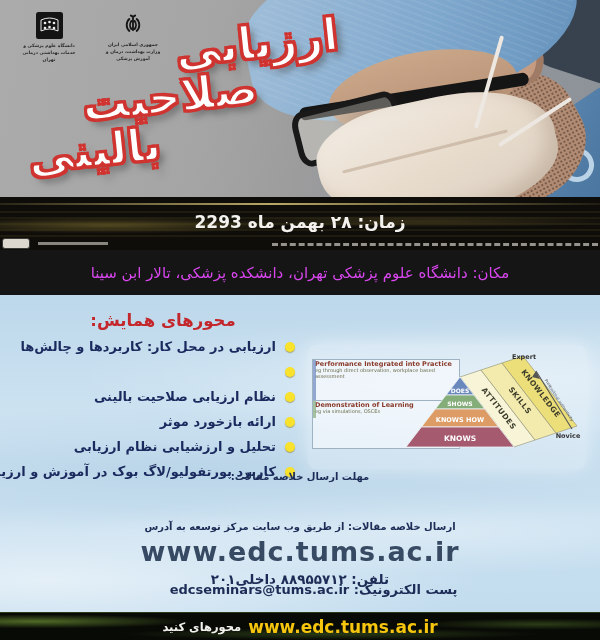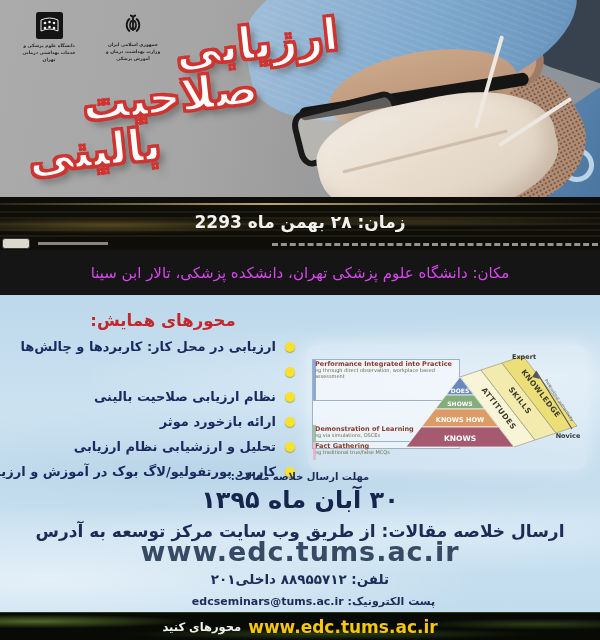--- a/index.html
+++ b/index.html
@@ -108,24 +108,24 @@
   .p-row .tab{position:absolute;left:0;top:0;bottom:0;width:3px;opacity:.7;}
   .p-title{font-size:6.5px;font-weight:bold;color:#8a3a2a;line-height:1.15;}
   .p-sub{font-size:5px;color:#6d6d4a;line-height:1.15;}
   .p-svg{position:absolute;left:92px;top:0px;}
   .p-svg text{font-family:"DejaVu Sans","Liberation Sans",sans-serif;}
 
   
   .c-line{position:absolute;left:0;right:0;text-align:center;direction:rtl;color:#1c2c56;font-weight:bold;}
   .deadline-label{top:176px;font-size:10px;}
   .deadline-date{top:191px;font-size:24px;letter-spacing:3px;color:#16254c;}
-  .method-line{top:226px;font-size:17px;}
+  .method-line{top:226px;font-size:10px;}
   .website-line{top:241px;font-size:27px;letter-spacing:1px;color:#374a63;direction:ltr;}
   .phone-line{top:276px;font-size:13.5px;}
-  .email-line{top:300px;font-size:11px;margin-left:27px;}
+  .email-line{top:287px;font-size:13px;margin-left:27px;}
   .email-line .email-addr{direction:ltr;unicode-bidi:embed;}
 
   
   .footer{position:absolute;left:0;top:612px;width:600px;height:28px;overflow:hidden;
      border-top:1px solid #2c3a18;
      background:radial-gradient(ellipse 220px 10px at 6% 30%,rgba(92,122,44,.85),rgba(92,122,44,0) 70%),
                 radial-gradient(ellipse 300px 8px at 55% 75%,rgba(70,100,35,.55),rgba(70,100,35,0) 70%),
                 radial-gradient(ellipse 180px 8px at 90% 40%,rgba(80,110,40,.5),rgba(80,110,40,0) 70%),
                 #080a06;}
   .footer-inner{position:absolute;inset:0;display:flex;align-items:center;justify-content:center;
@@ -236,29 +236,24 @@
       </li>
     </ul>
 
     <div class="pyramid">
       <div class="p-panel">
         <div class="p-row" style="height:41px;">
           <span class="tab" style="background:#6b88bd;"></span>
           <div class="p-title">Performance Integrated into Practice</div>
           <div class="p-sub">eg through direct observation, workplace based assessment</div>
         </div>
-        <div class="p-row" style="height:17px;margin-top:24px;">
+        <div class="p-row" style="height:17px;">
           <span class="tab" style="background:#85ad7a;"></span>
           <div class="p-title">Demonstration of Learning</div>
           <div class="p-sub">eg via simulations, OSCEs</div>
-        </div>
-        <div class="p-row" style="height:18px;">
-          <span class="tab" style="background:#e8a8c0;"></span>
-          <div class="p-title">Fact Gathering</div>
-          <div class="p-sub">eg traditional true/false MCQs</div>
         </div>
       </div>
 
       <svg class="p-svg" width="186" height="124" viewBox="0 0 186 124">
 
         <polygon points="60,32 81,25 135,95 114,102" fill="#f8f4d8" stroke="#8f8f72" stroke-width="0.6"></polygon>
         <polygon points="81,25 102,18 156,88 135,95" fill="#f3ebad" stroke="#8f8f72" stroke-width="0.6"></polygon>
         <polygon points="102,18 123,11 177,81 156,88" fill="#ecdf7a" stroke="#8f8f72" stroke-width="0.6"></polygon>
 
         <polygon points="60,32 73.9,50 46.1,50" fill="#6b88bd" stroke="#edf2f8" stroke-width="0.8"></polygon>
@@ -277,21 +272,20 @@
 
         <text x="124" y="14" text-anchor="middle" font-size="6.5" font-weight="bold" fill="#333333">Expert</text>
         <text x="168" y="93" text-anchor="middle" font-size="6.5" font-weight="bold" fill="#333333">Novice</text>
         <line x1="172" y1="84" x2="136" y2="26" stroke="#555" stroke-width="1.1"></line>
         <polygon points="136,26 140,34 132,32" fill="#555"></polygon>
         <text x="158" y="56" text-anchor="middle" font-size="4" fill="#555a66" transform="rotate(57 158 56)">Professional authenticity</text>
       </svg>
     </div>
 
     <div class="c-line deadline-label">مهلت ارسال خلاصه مقالات:</div>
-    <div class="c-line deadline-date">۳۰ آبان ماه ۱۳۹۵</div>
     <div class="c-line method-line">ارسال خلاصه مقالات: از طریق وب سایت مرکز توسعه به آدرس</div>
     <div class="c-line website-line">www.edc.tums.ac.ir</div>
     <div class="c-line phone-line">تلفن: ۸۸۹۵۵۷۱۲ داخلی۲۰۱</div>
     <div class="c-line email-line">
       <span>پست الکترونیک:</span>
       <span class="email-addr">edcseminars@tums.ac.ir</span>
     </div>
   </div>
 
   <div class="footer">

